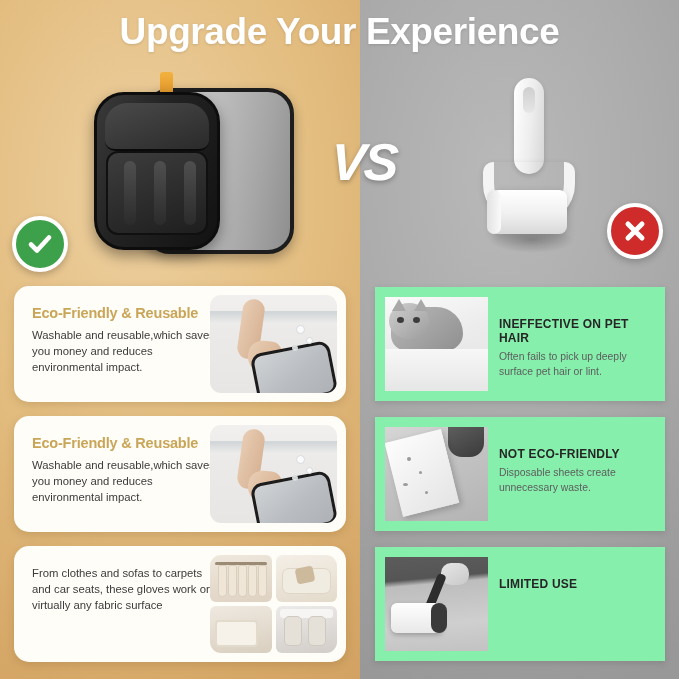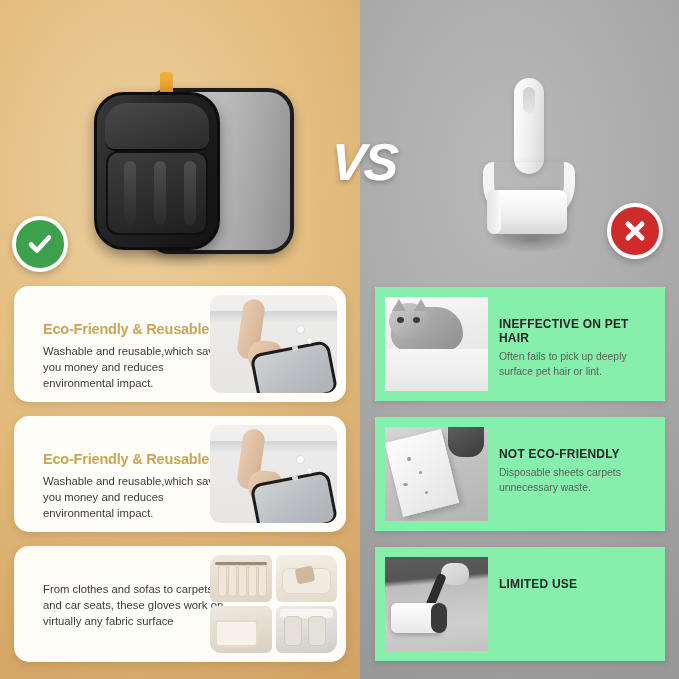--- a/index.html
+++ b/index.html
@@ -121,21 +121,21 @@
 
   .card-l{
     position:absolute;left:14px;width:332px;height:116px;
     background:#fffdf7;border-radius:15px;
     box-shadow:0 3px 9px rgba(120,85,35,.22);
     overflow:hidden;
   }
   .card-l.c1{top:8px;}
   .card-l.c2{top:138px;}
   .card-l.c3{top:268px;}
-  .card-l-text{position:absolute;left:29px;top:19px;width:190px;margin-top:16px;}
+  .card-l-text{position:absolute;left:18px;top:19px;width:190px;}
   .lh{
     font-size:14.5px;font-weight:bold;color:#c9a558;margin:0 0 6px 0;
     letter-spacing:-0.2px;
   }
   .lp{
     font-size:11.3px;color:#3b3b3b;line-height:1.42;margin:0;
   }
   .card-l-img{
     position:absolute;right:9px;top:9px;width:127px;height:98px;border-radius:11px;overflow:hidden;
   }
@@ -221,20 +221,21 @@
 </head>
 <body>
 
 <div id="page">
 
   <div class="bg-left"></div>
   <div class="bg-right"></div>
 
   <div class="hero">
 
+    <div class="title">Upgrade Your Experience</div>
 
     <div class="glove">
       <div class="shadow"></div>
       <div class="back"></div>
       <div class="tag"></div>
       <div class="front">
         <div class="flap"></div>
         <div class="pocket">
           <div class="rib" style="left:16px"></div>
           <div class="rib" style="left:46px"></div>
@@ -361,21 +362,21 @@
           <div class="fingers"></div>
           <div class="paper"></div>
           <div class="fleck" style="left:22px;top:30px;width:4px;height:4px"></div>
           <div class="fleck" style="left:34px;top:44px;width:3px;height:3px"></div>
           <div class="fleck" style="left:18px;top:56px;width:5px;height:3px"></div>
           <div class="fleck" style="left:40px;top:64px;width:3px;height:3px"></div>
         </div>
       </div>
       <div class="card-r-text">
         <p class="rh">NOT ECO-FRIENDLY</p>
-        <p class="rp">Disposable sheets carpets unnecessary waste.</p>
+        <p class="rp">Disposable sheets create unnecessary waste.</p>
       </div>
     </div>
 
     <div class="card-r c3">
       <div class="card-r-img">
         <div class="ph carpet">
           <div class="hand"></div>
           <div class="stick"></div>
           <div class="roll"></div>
           <div class="rollend"></div>

